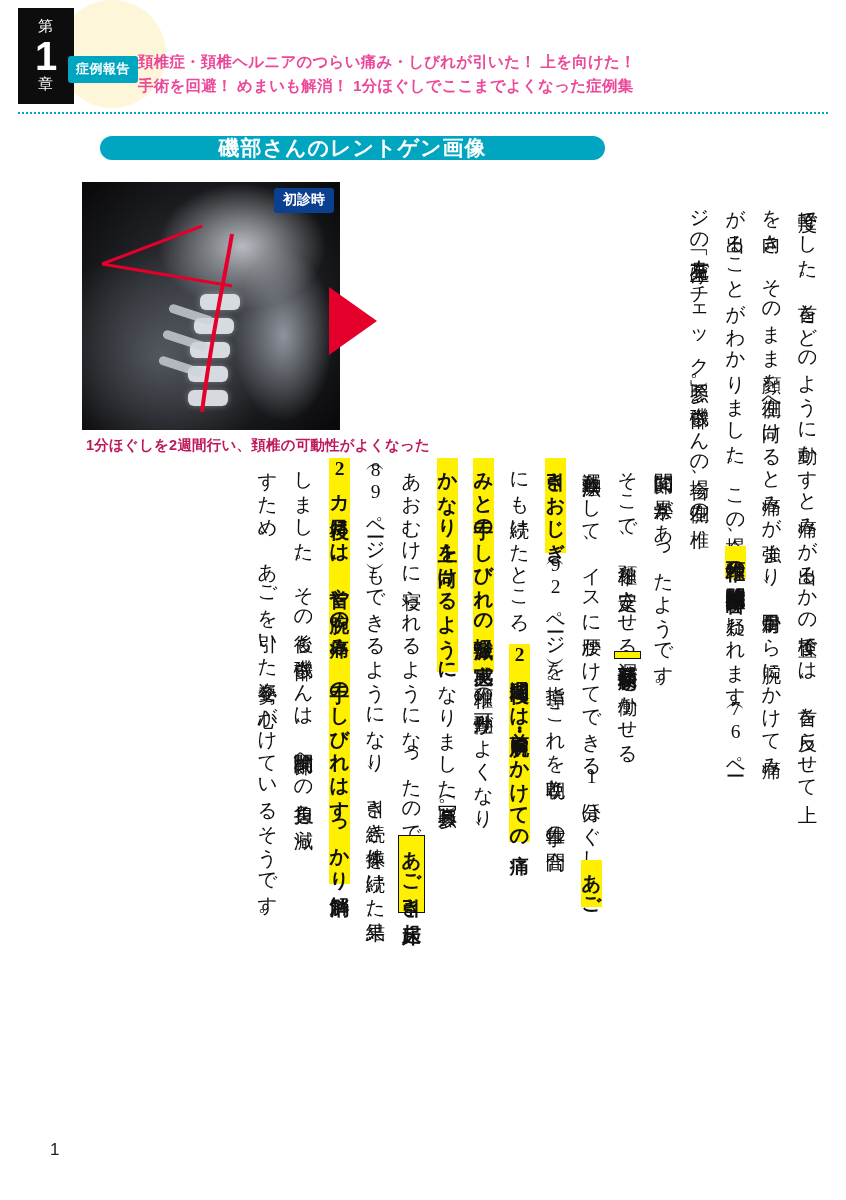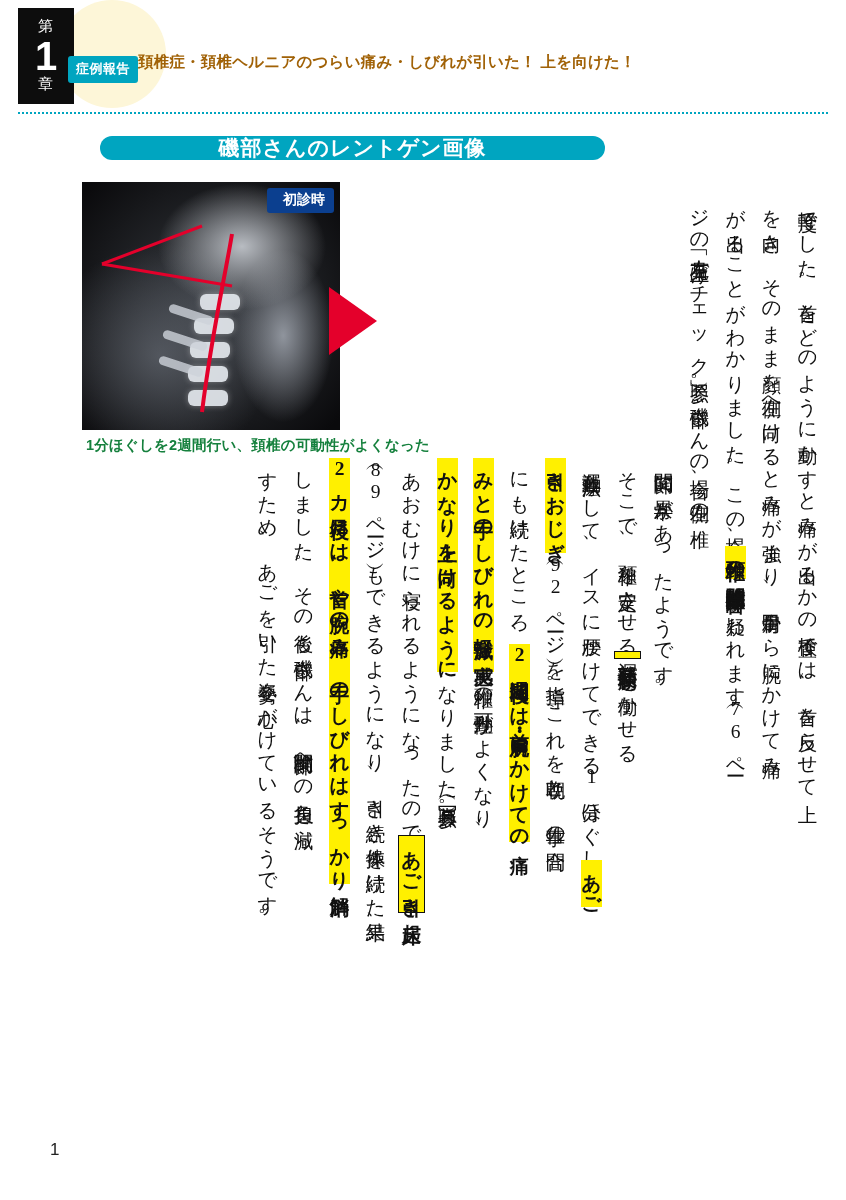--- a/index.html
+++ b/index.html
@@ -63,21 +63,21 @@
 
   .header-text {
     position: absolute;
     left: 138px;
     top: 50px;
     width: 690px;
     font-family: "Liberation Sans", sans-serif;
     font-size: 15.5px;
     font-weight: bold;
     line-height: 1.58;
-    color: #a16207;
+    color: #ec4899;
     letter-spacing: 0.2px;
     z-index: 2;
   }
 
   .header-rule {
     position: absolute;
     left: 18px;
     top: 112px;
     width: 810px;
     height: 0;
@@ -150,21 +150,21 @@
 
   .img-label {
     position: absolute;
     top: 6px;
     right: 6px;
     background: #0b3f8f;
     color: #ffffff;
     font-family: "Liberation Sans", sans-serif;
     font-size: 14px;
     font-weight: bold;
-    padding: 3px 9px 4px 16px;
+    padding: 3px 9px 4px 9px;
     border-radius: 3px;
   }
 
   .arrow-red {
     position: absolute;
     left: 247px;
     top: 105px;
     width: 0;
     height: 0;
     border-top: 34px solid transparent;
@@ -173,21 +173,21 @@
     z-index: 5;
   }
 
   .fig-caption {
     position: absolute;
     left: 86px;
     top: 436px;
     font-family: "Liberation Sans", sans-serif;
     font-size: 14.5px;
     font-weight: bold;
-    color: #15803d;
+    color: #be185d;
     letter-spacing: 0.2px;
   }
 
   
   .vtext {
     position: absolute;
     writing-mode: vertical-rl;
     text-orientation: upright;
     font-family: "Liberation Serif", "DejaVu Serif", serif;
     font-size: 19.5px;
@@ -230,20 +230,21 @@
 <div class="chapter-badge">
   <span class="c-top">第</span>
   <span class="c-num">1</span>
   <span class="c-bot">章</span>
 </div>
 
 <div class="report-tag">症例報告</div>
 
 <div class="header-text">
   <div>頚椎症・頚椎ヘルニアのつらい痛み・しびれが引いた！ 上を向けた！</div>
+  <div>手術を回避！ めまいも解消！ 1分ほぐしでここまでよくなった症例集</div>
 </div>
 
 <div class="header-rule"></div>
 
 <div class="fig-title">磯部さんのレントゲン画像</div>
 
 <div class="xray-wrap">
   <div class="xray left">
     <div class="tissue"></div>
     <div class="vert" style="left:118px; top:112px;"></div>

